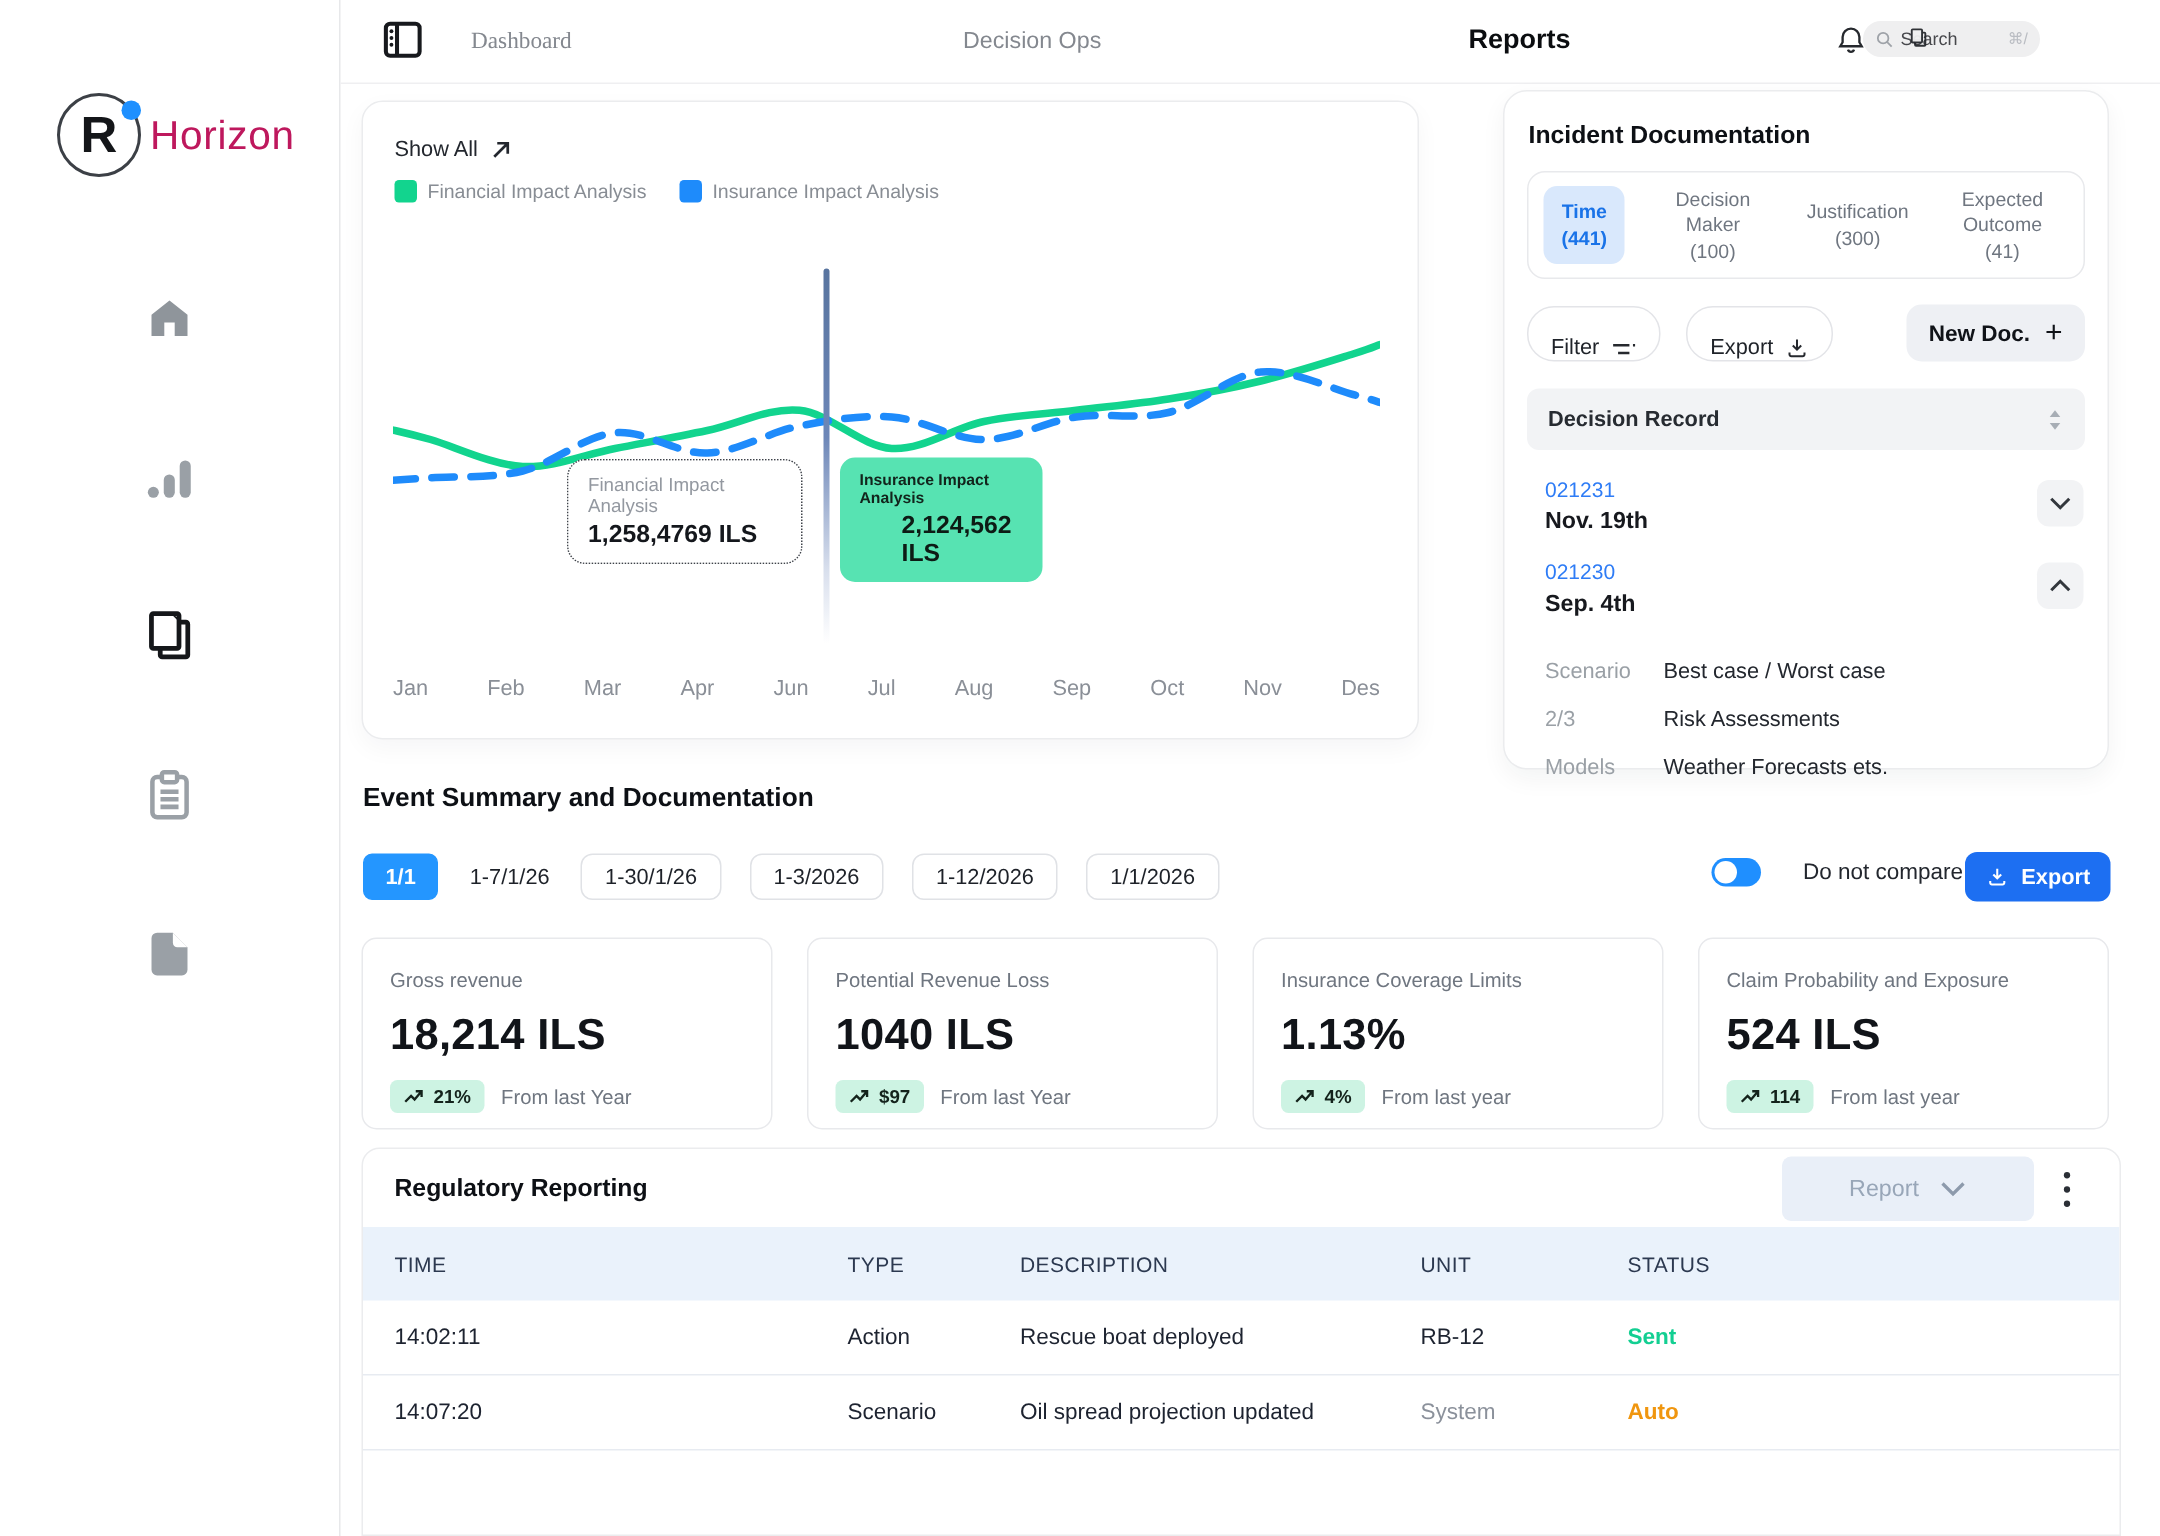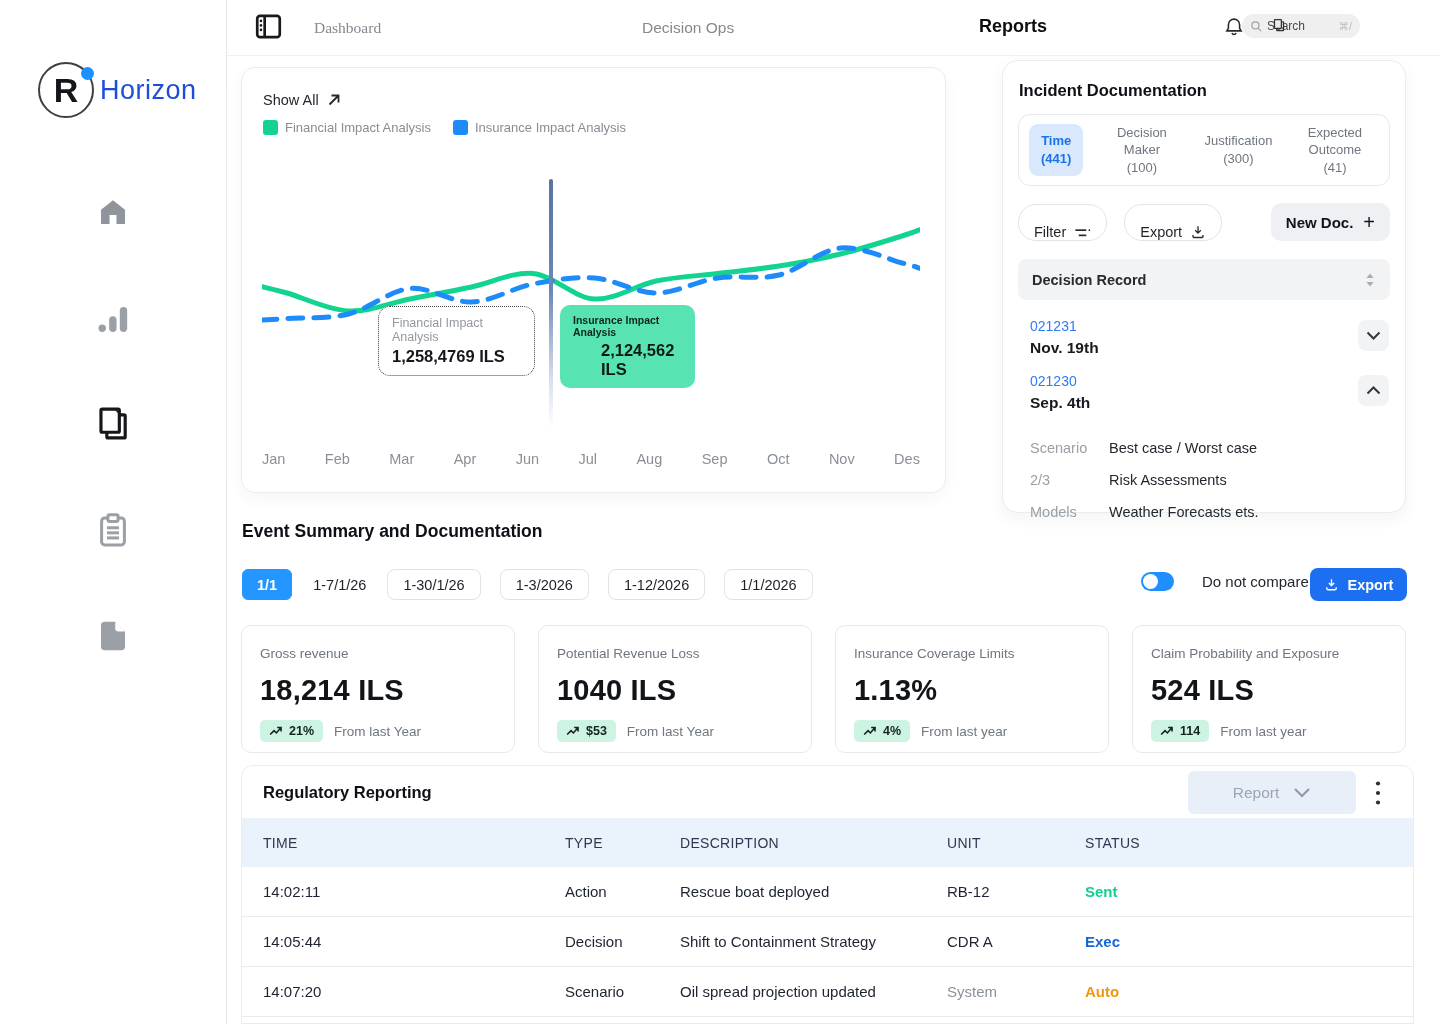--- a/index.html
+++ b/index.html
@@ -7,21 +7,21 @@
     font-family:"Liberation Sans","DejaVu Sans",sans-serif; color:#1d2330; }
   .app { display:flex; width:1440px; height:1024px; }
 
   
   .sidebar { width:227px; height:100%; border-right:1px solid #e7e8ea; background:#fff; flex:0 0 auto; }
   .brand { display:flex; align-items:center; gap:6px; margin:62px 0 0 38px; }
   .brand-mark { position:relative; width:56px; height:56px; border:2px solid #3c4046; border-radius:50%;
     display:flex; align-items:center; justify-content:center; }
   .brand-r { font-size:34px; font-weight:bold; color:#141619; }
   .brand-dot { position:absolute; top:3px; right:-2px; width:13px; height:13px; border-radius:50%; background:#1e90ff; }
-  .brand-name { font-size:27px; color:#1d4ed8; letter-spacing:.5px; }
+  .brand-name { font-size:27px; color:#be185d; letter-spacing:.5px; }
   .side-nav { display:flex; flex-direction:column; align-items:center; margin-top:72px; gap:62px; }
   .side-item { width:44px; height:44px; display:flex; align-items:center; justify-content:center;
     background:none; border:none; cursor:pointer; }
 
   
   .main { position:relative; flex:1; height:100%; }
 
   .topbar { position:relative; height:56px; border-bottom:1px solid #efeff1; }
   .tb-toggle { position:absolute; left:28px; top:13px; background:none; border:none; cursor:pointer; }
   .tb-link { position:absolute; top:19px; font-size:15.5px; color:#84888f; cursor:pointer; }
@@ -387,21 +387,21 @@
           </div>
         </div>
         <div class="stat-card">
           <div class="stat-label">Potential Revenue Loss</div>
           <div class="stat-value">1040 ILS</div>
           <div class="stat-foot">
             <span class="delta-badge">
               <svg width="14" height="12" viewBox="0 0 18 14">
                 <path d="M1.5 11.5 L6.5 6.5 L9.5 9.5 L15.5 2.5 M10.5 2.5 H15.5 V7.5" fill="none" stroke="#14231c" stroke-width="2"></path>
               </svg>
-              <span>$53</span>
+              <span>$97</span>
             </span>
             <span class="stat-period">From last Year</span>
           </div>
         </div>
         <div class="stat-card">
           <div class="stat-label">Insurance Coverage Limits</div>
           <div class="stat-value">1.13%</div>
           <div class="stat-foot">
             <span class="delta-badge">
               <svg width="14" height="12" viewBox="0 0 18 14">
@@ -453,27 +453,20 @@
         </div>
       <div id="table-body">
           <div class="tgrid trow">
             <span>14:02:11</span>
             <span>Action</span>
             <span>Rescue boat deployed</span>
             <span>RB-12</span>
             <span class="cell-status" style="color: rgb(19, 207, 146);">Sent</span>
           </div>
           <div class="tgrid trow">
-            <span>14:05:44</span>
-            <span>Decision</span>
-            <span>Shift to Containment Strategy</span>
-            <span>CDR A</span>
-            <span class="cell-status" style="color: rgb(21, 102, 216);">Exec</span>
-          </div>
-          <div class="tgrid trow">
             <span>14:07:20</span>
             <span>Scenario</span>
             <span>Oil spread projection updated</span>
             <span class="muted">System</span>
             <span class="cell-status" style="color: rgb(240, 150, 15);">Auto</span>
           </div>
         </div>
     </section>
 
   </main>

